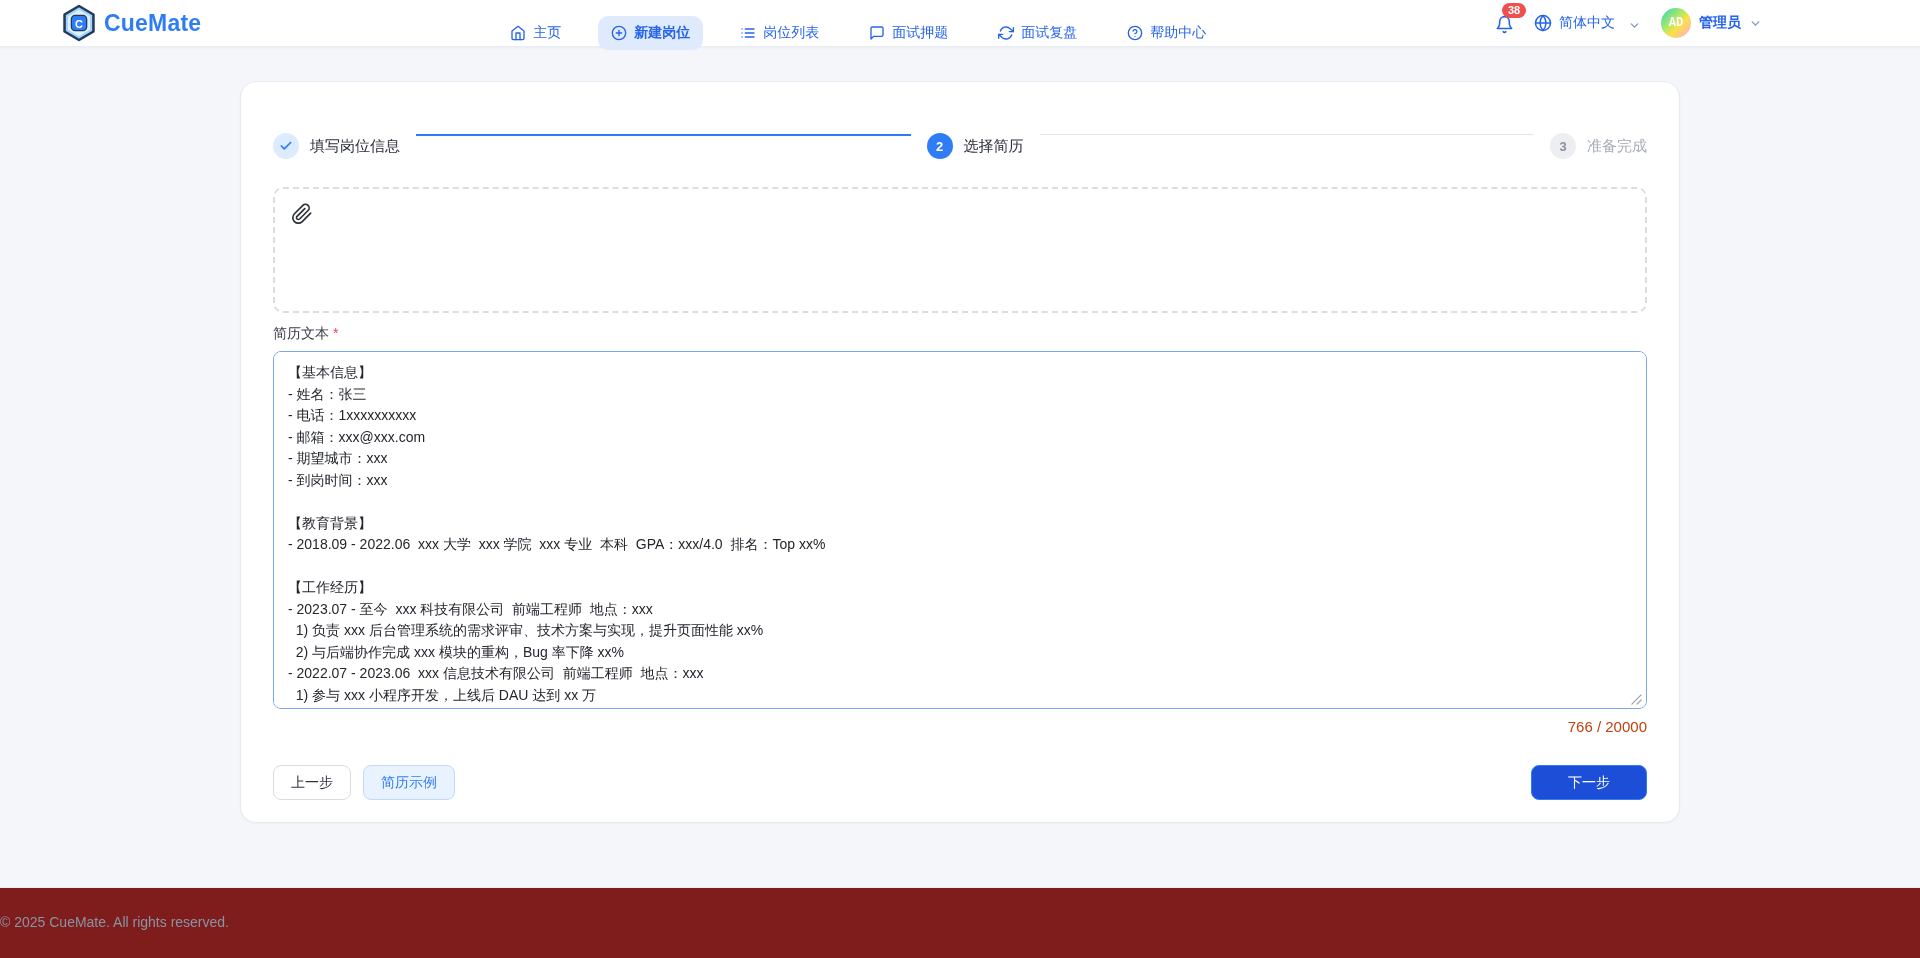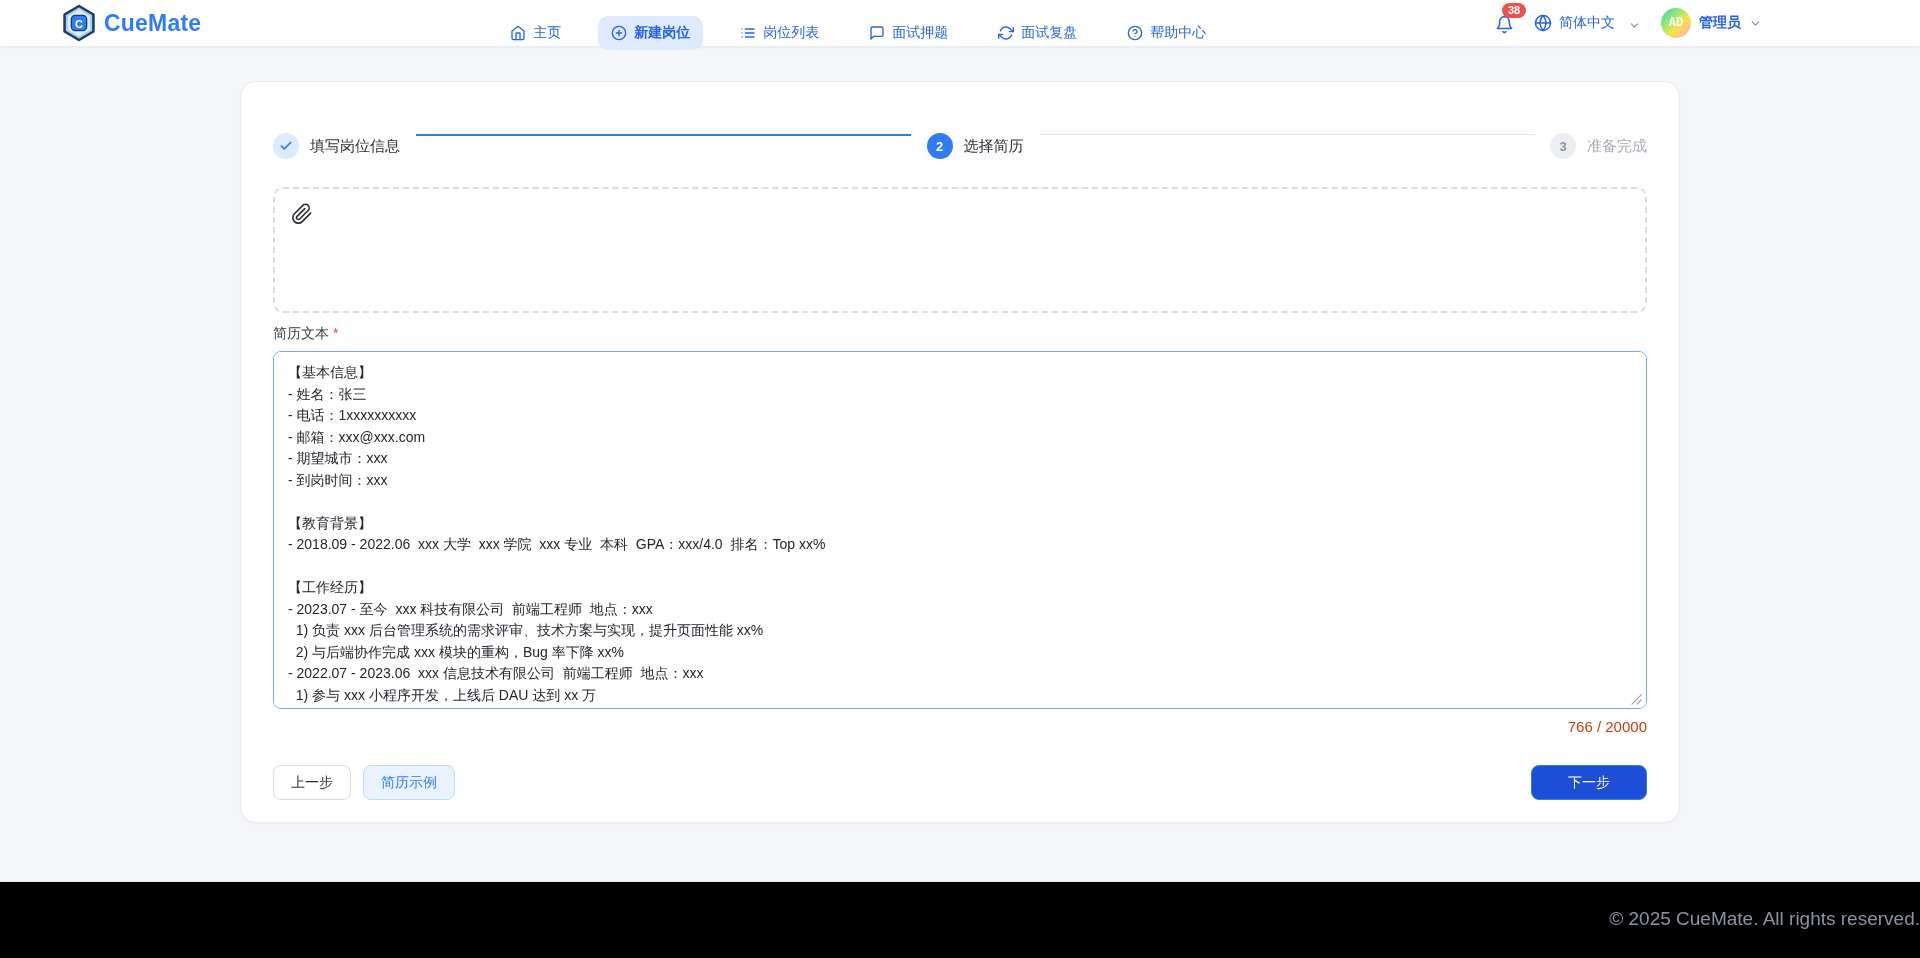--- a/index.html
+++ b/index.html
@@ -113,23 +113,23 @@
     font-size:14px; padding:8px 17px; border-radius:8px;
     cursor:pointer; font-family:inherit; line-height:1.2;
   }
   .btn-prev { background:#fff; border:1px solid #d8dce3; color:#2f333c; }
   .btn-sample { background:#e9f2ff; border:1px solid #bedafe; color:#2f7df6; }
   .btn-next { background:#1d4ed8; border:1px solid #2f7df6; color:#fff; margin-left:auto; padding:8px 36px; }
 
   
   .footer {
     flex:0 0 auto; margin-top:auto;
-    background:#000000; border-top:1px solid #ebeef3;
-    padding:26px 0 28px; text-align:right;
-    color:#8a93a3; font-size:19px;
+    background:#7f1d1d; border-top:1px solid #ebeef3;
+    padding:26px 0 28px; text-align:left;
+    color:#8a93a3; font-size:14px;
   }
 </style>
 </head>
 <body>
 
 <header class="navbar">
   <div class="brand">
     <span>
       <svg viewBox="0 0 40 44" width="34" height="38">
         <polygon points="20,2 37,12 37,32 20,42 3,32 3,12" fill="#9fd3f9" stroke="#24395c" stroke-width="3" stroke-linejoin="round"></polygon>

